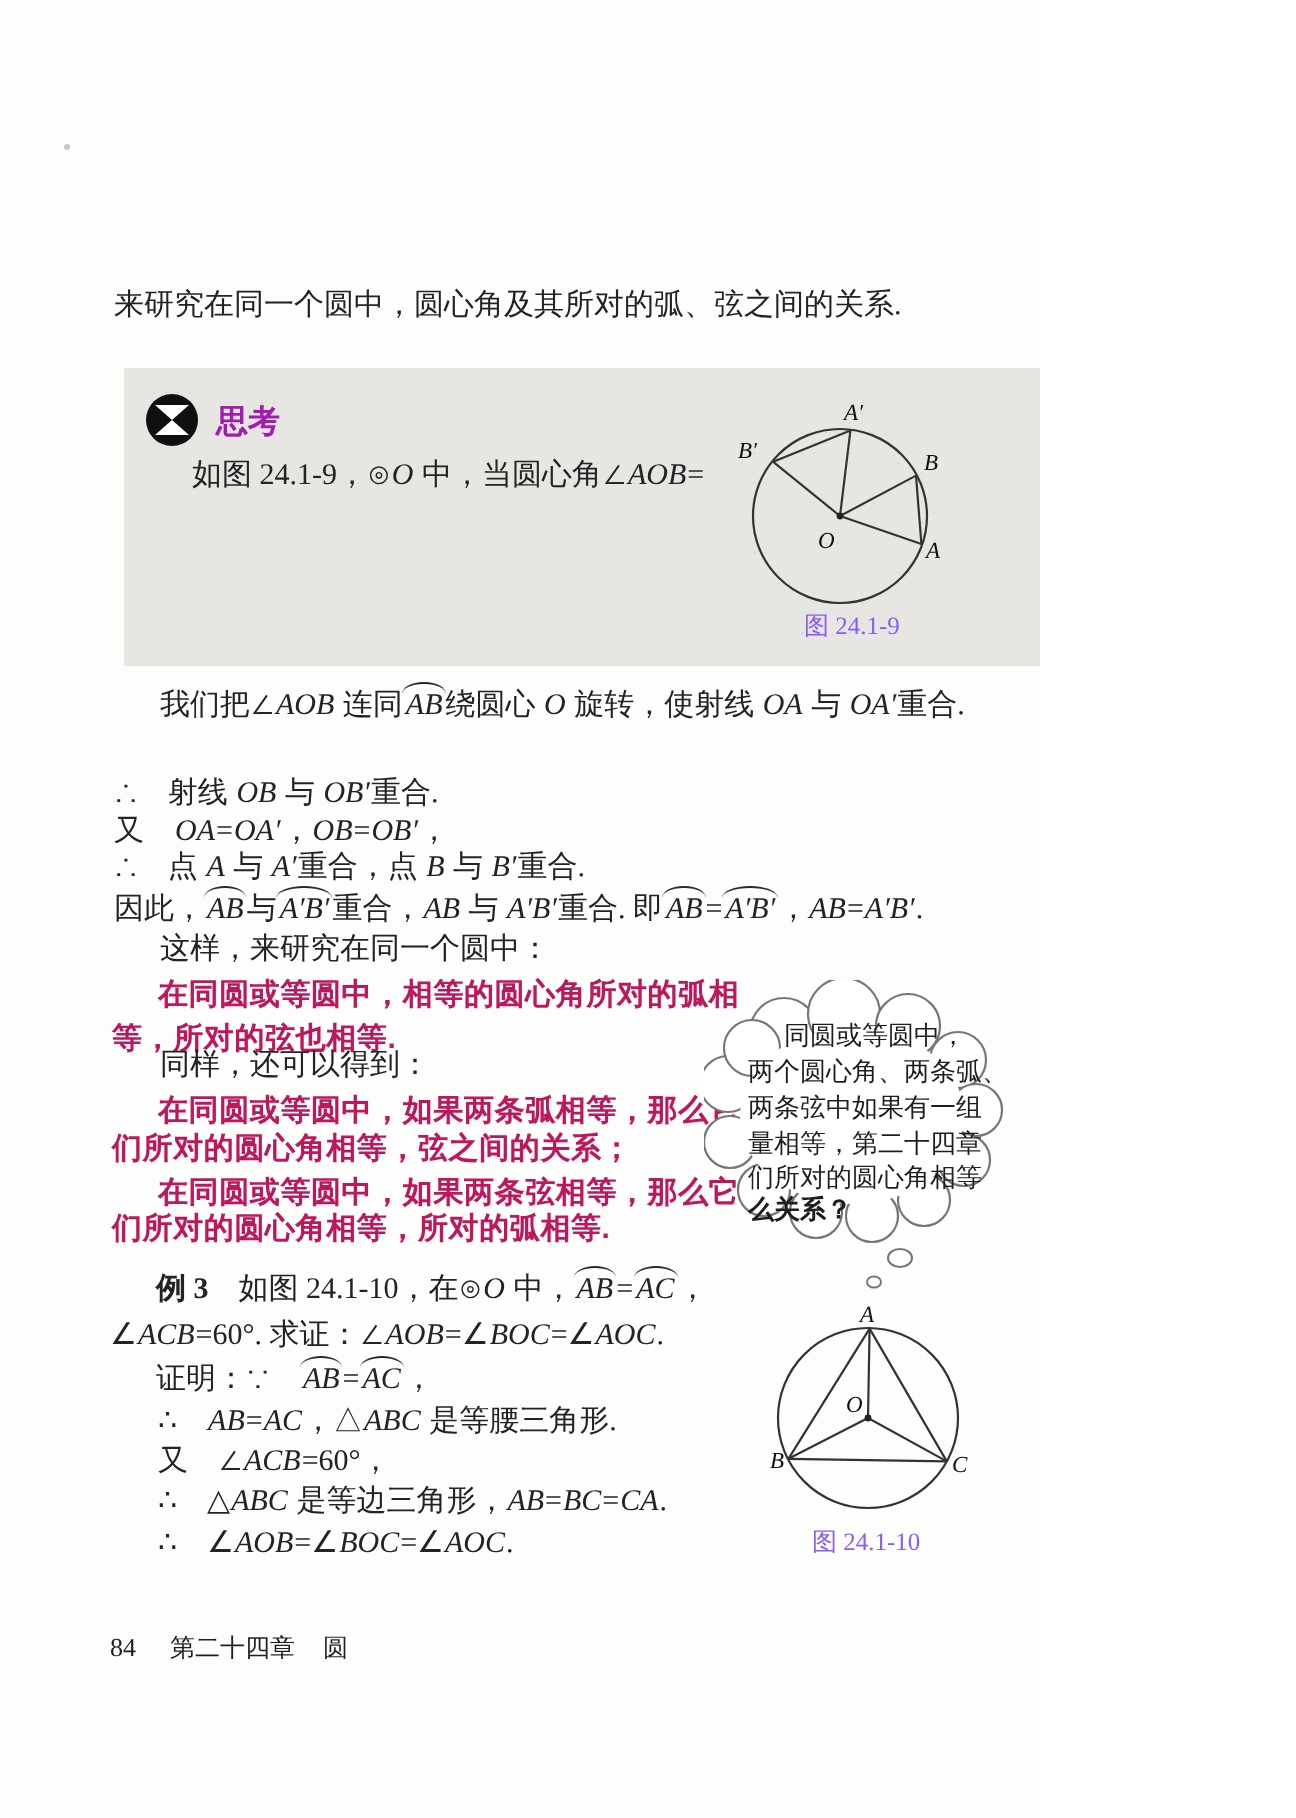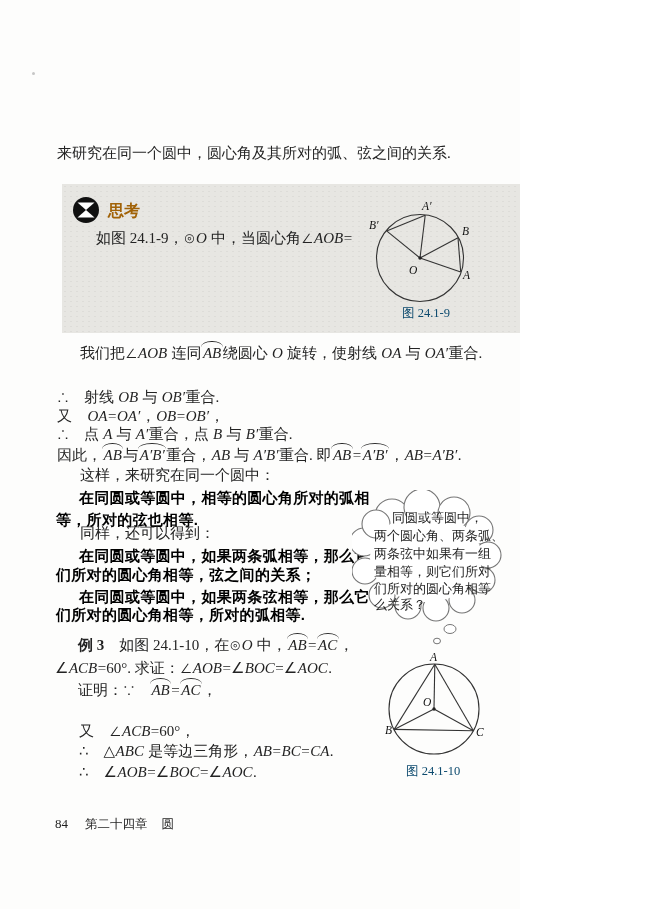--- a/index.html
+++ b/index.html
@@ -1,32 +1,32 @@
 <!DOCTYPE html>
 <html><head>
 <meta charset="utf-8">
 <style>
   html,body{margin:0;padding:0;background:#ffffff;}
   #page{position:relative;width:520px;height:909px;background:#fdfdfc;overflow:hidden;
         font-family:"Liberation Serif",serif;color:#232323;}
   .ln{position:absolute;white-space:nowrap;font-size:15px;line-height:19px;}
-  .bold{font-weight:700;font-family:"Liberation Sans",sans-serif;color:#000000;letter-spacing:.3px;}
+  .bold{font-weight:700;font-family:"Liberation Sans",sans-serif;color:#be185d;letter-spacing:.3px;}
   .ln i, .fig text{font-family:"Liberation Serif",serif;font-style:italic;}
   .ln i{padding:0 .5px;}
   .arc{position:relative;display:inline-block;padding:0 1px;}
   .arc::before{content:"";position:absolute;left:0;right:0;top:-3.5px;height:5px;
     border-top:1.2px solid #2a2a2a;border-radius:50% 50% 0 0 / 100% 100% 0 0;}
   .thinkbox{position:absolute;left:62px;top:184px;width:480px;height:149px;background:#e7e6e2;
     background-image:radial-gradient(#dddcd8 .6px,transparent .7px);background-size:6px 5px;}
   .boxtitle{position:absolute;left:108px;top:201px;font-family:"Liberation Sans",sans-serif;
-    font-weight:700;font-size:16px;color:#a16207;}
+    font-weight:700;font-size:16px;color:#a21caf;}
   .fig{position:absolute;}
   .fig .stroke{stroke:#333;stroke-width:1.1;fill:none;}
   .fig text{font-size:11.5px;fill:#101010;}
-  .cap{position:absolute;font-size:12.5px;color:#0c4a6e;white-space:nowrap;}
+  .cap{position:absolute;font-size:12.5px;color:#8b5cf6;white-space:nowrap;}
   .cloudtext{position:absolute;font-size:13px;line-height:17px;color:#1d1d1d;white-space:nowrap;}
   .cloud-svg{position:absolute;left:352px;top:490px;}
   .sidetext{position:absolute;transform:rotate(-90deg);transform-origin:0 0;white-space:nowrap;
     font-family:"Liberation Sans",sans-serif;color:#3c3c3c;}
   .gradbar{position:absolute;left:585px;top:86px;width:13px;height:122px;border:1px solid #3a3a3a;
     background:linear-gradient(to bottom,#ffffff 0%,#fbfbfb 13%,#9b9b9b 20%,#6a6a6a 38%,
       #3a3a3a 55%,#141414 72%,#000000 100%);}
   .speck{position:absolute;left:32px;top:72px;width:3px;height:3px;border-radius:50%;background:#c6c6c6;}
   .footer{position:absolute;left:55px;top:816px;font-size:13px;color:#1e1e1e;}
   .footer .chap{margin-left:17px;font-size:12.5px;}
@@ -100,27 +100,28 @@
         <circle cx="12" cy="52" r="14"></circle>
       <circle cx="24" cy="34" r="14"></circle>
     </g>
     <ellipse cx="74" cy="68" rx="56" ry="44" fill="#ffffff"></ellipse>
     <ellipse cx="98" cy="139" rx="6" ry="4.5" fill="#ffffff" stroke="#767676" stroke-width="1"></ellipse>
     <ellipse cx="85" cy="151" rx="3.5" ry="2.8" fill="#ffffff" stroke="#767676" stroke-width="1"></ellipse>
   </svg>
   <div class="cloudtext" style="left:392px;top:509px;">同圆或等圆中，</div>
   <div class="cloudtext" style="left:374px;top:527px;">两个圆心角、两条弧、</div>
   <div class="cloudtext" style="left:374px;top:545px;">两条弦中如果有一组</div>
-  <div class="cloudtext" style="left:374px;top:563px;">量相等，则它们所对</div>
+  <div class="cloudtext" style="left:374px;top:563px;">量相等，第二十四章</div>
   <div class="cloudtext" style="left:374px;top:580px;">们所对的圆心角相等</div>
-  <div class="cloudtext" style="left:374px;top:596px;">么关系？</div>
+  <div class="cloudtext" style="left:374px;top:596px;font-weight:bold;">么关系？</div>
 
   <div class="ln" style="left:78px;top:636px;"><b>例 3</b><span>　如图 24.1-10，在⊙<i>O</i> 中，<span class="arc"><i>AB</i></span>=<span class="arc"><i>AC</i></span>，</span></div>
   <div class="ln" style="left:55px;top:659px;">∠<i>ACB</i>=60°. 求证：∠<i>AOB</i>=∠<i>BOC</i>=∠<i>AOC</i>.</div>
   <div class="ln" style="left:78px;top:681px;">证明：∵　<span class="arc"><i>AB</i></span>=<span class="arc"><i>AC</i></span>，</div>
+  <div class="ln" style="left:79px;top:702px;">∴　<i>AB</i>=<i>AC</i>，△<i>ABC</i> 是等腰三角形.</div>
   <div class="ln" style="left:79px;top:722px;">又　∠<i>ACB</i>=60°，</div>
   <div class="ln" style="left:79px;top:742px;">∴　△<i>ABC</i> 是等边三角形，<i>AB</i>=<i>BC</i>=<i>CA</i>.</div>
   <div class="ln" style="left:79px;top:763px;">∴　∠<i>AOB</i>=∠<i>BOC</i>=∠<i>AOC</i>.</div>
 
   <svg class="fig" style="left:384px;top:650px;" width="104" height="112">
     <circle class="stroke" cx="50" cy="59" r="45"></circle>
     <line class="stroke" x1="50" y1="59" x2="50.8" y2="14.3"></line>
     <line class="stroke" x1="50" y1="59" x2="10.2" y2="79.4"></line>
     <line class="stroke" x1="50" y1="59" x2="89.4" y2="80.7"></line>
     <line class="stroke" x1="50.8" y1="14.3" x2="10.2" y2="79.4"></line>

